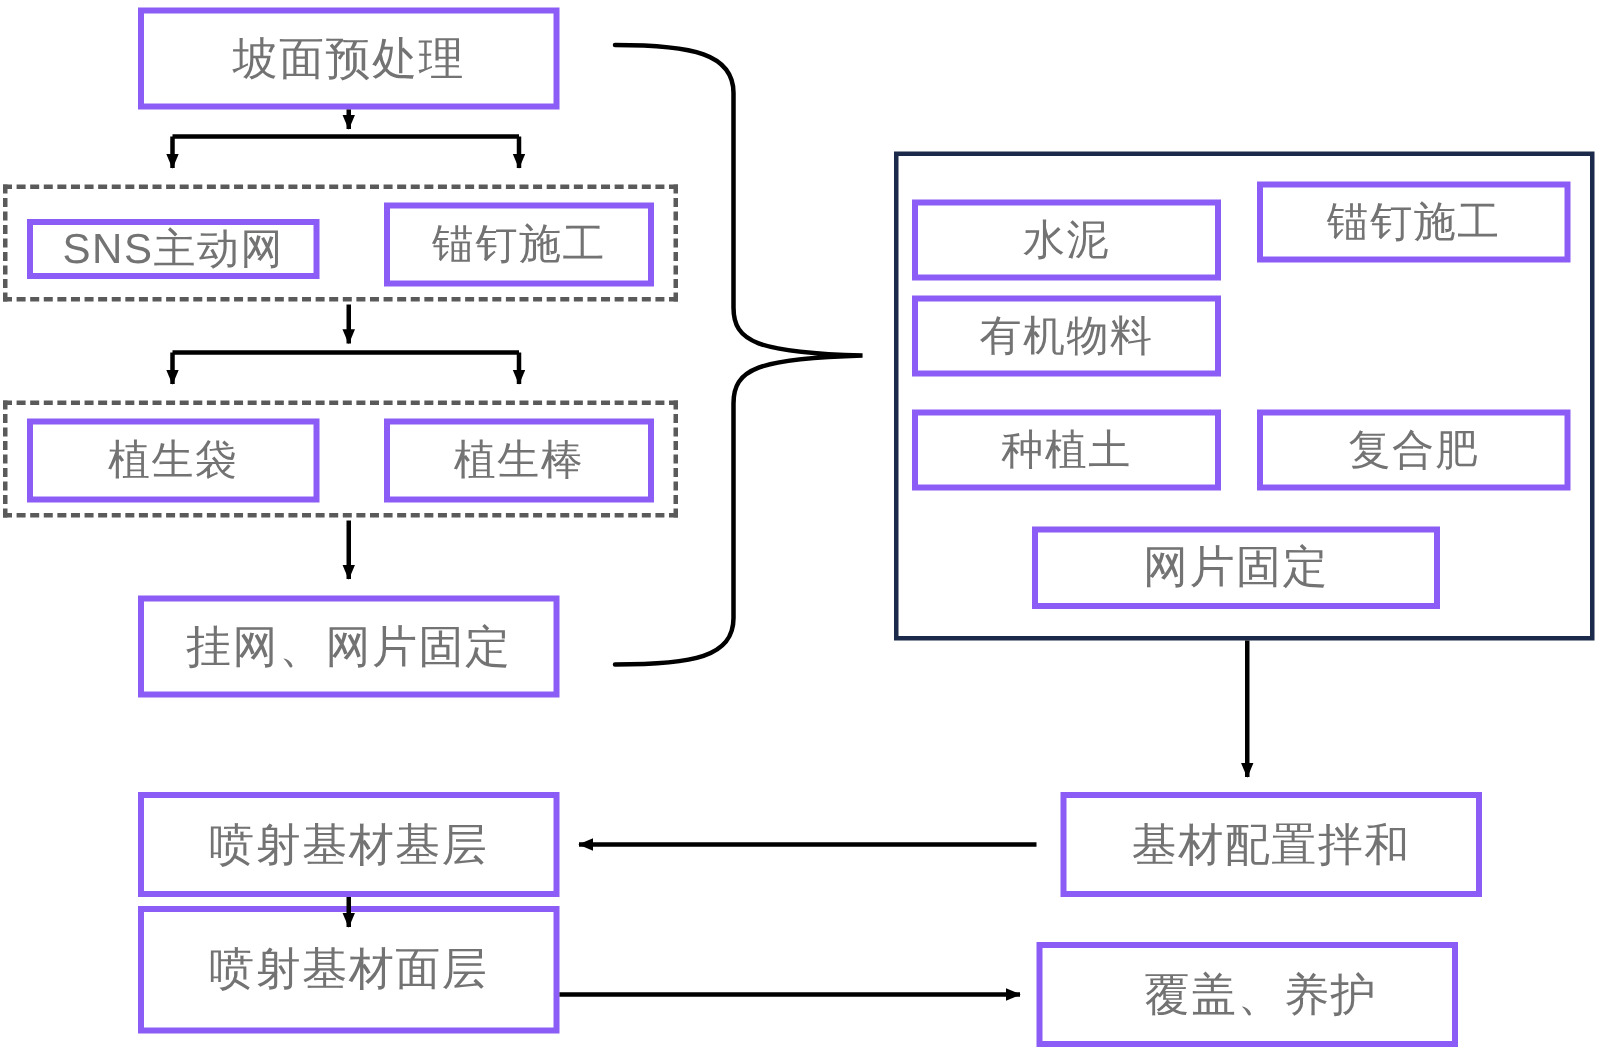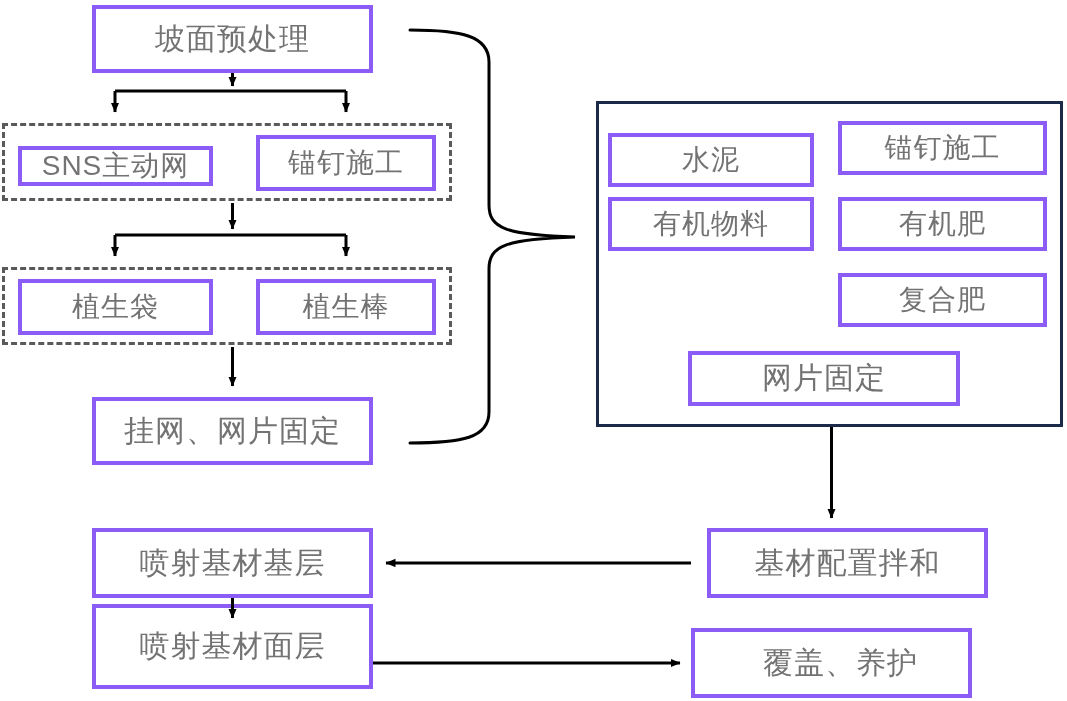--- a/index.html
+++ b/index.html
@@ -136,20 +136,20 @@
   <div class="node t-lg" style="left:691px; top:528px; width:281px; height:70px;margin-left:16px;">基材配置拌和</div>
 
   <div class="node t-lg" style="left:691px; top:628px; width:281px; height:70px;padding-left:18px;">覆盖、养护</div>
 
   <div class="node t-md" style="left:608px; top:121px; width:206px; height:54px;margin-top:12px;">水泥</div>
 
   <div class="node t-md" style="left:838px; top:121px; width:209px; height:54px;">锚钉施工</div>
 
   <div class="node t-md" style="left:608px; top:197px; width:206px; height:54px;">有机物料</div>
 
-  <div class="node t-md" style="left:838px; top:197px; width:209px; height:54px;">有机肥</div>
 
+  <div class="node t-md" style="left:608px; top:273px; width:206px; height:54px;">种植土</div>
 
   <div class="node t-md" style="left:838px; top:273px; width:209px; height:54px;text-align:right;">复合肥</div>
 
   <div class="node t-lg" style="left:688px; top:351px; width:272px; height:55px;">网片固定</div>
 
 </div>
 
 </body></html>

